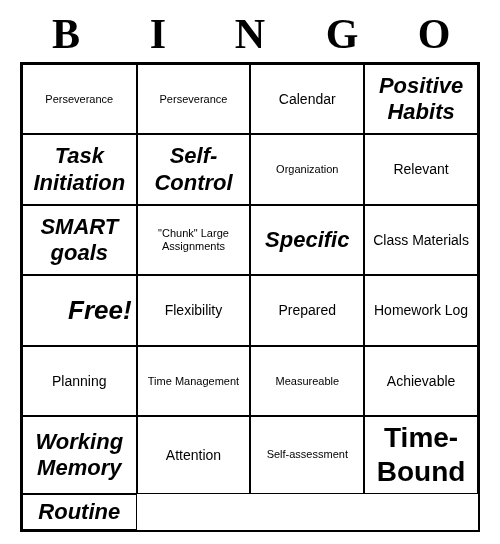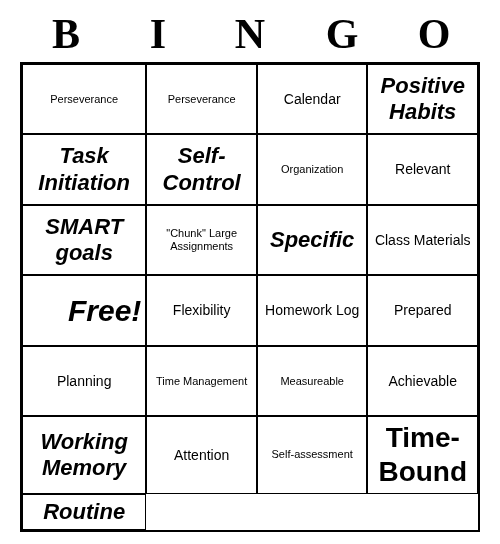--- a/index.html
+++ b/index.html
@@ -72,21 +72,21 @@
       font-weight: bold;
       font-style: italic;
     }
 
     .cell-xlarge {
       font-size: 28px;
       font-weight: bold;
     }
 
     .cell-free {
-      font-size: 30px;
+      font-size: 26px;
       font-weight: bold;
       font-style: italic;
       margin-left: 41px;
     }
   </style>
 </head>
 <body>
 
 <div class="bingo-title">
 <div class="bingo-letter">B</div>
@@ -133,24 +133,24 @@
     <div class="bingo-cell">
       <span class="cell-medium">Class Materials</span>
     </div>
     <div class="bingo-cell">
       <span class="cell-free">Free!</span>
     </div>
     <div class="bingo-cell">
       <span class="cell-medium">Flexibility</span>
     </div>
     <div class="bingo-cell">
-      <span class="cell-medium">Homework Log</span>
+      <span class="cell-medium">Prepared</span>
     </div>
     <div class="bingo-cell">
-      <span class="cell-medium">Prepared</span>
+      <span class="cell-medium">Homework Log</span>
     </div>
     <div class="bingo-cell">
       <span class="cell-medium">Planning</span>
     </div>
     <div class="bingo-cell">
       <span class="cell-small">Time Management</span>
     </div>
     <div class="bingo-cell">
       <span class="cell-small">Measureable</span>
     </div>

